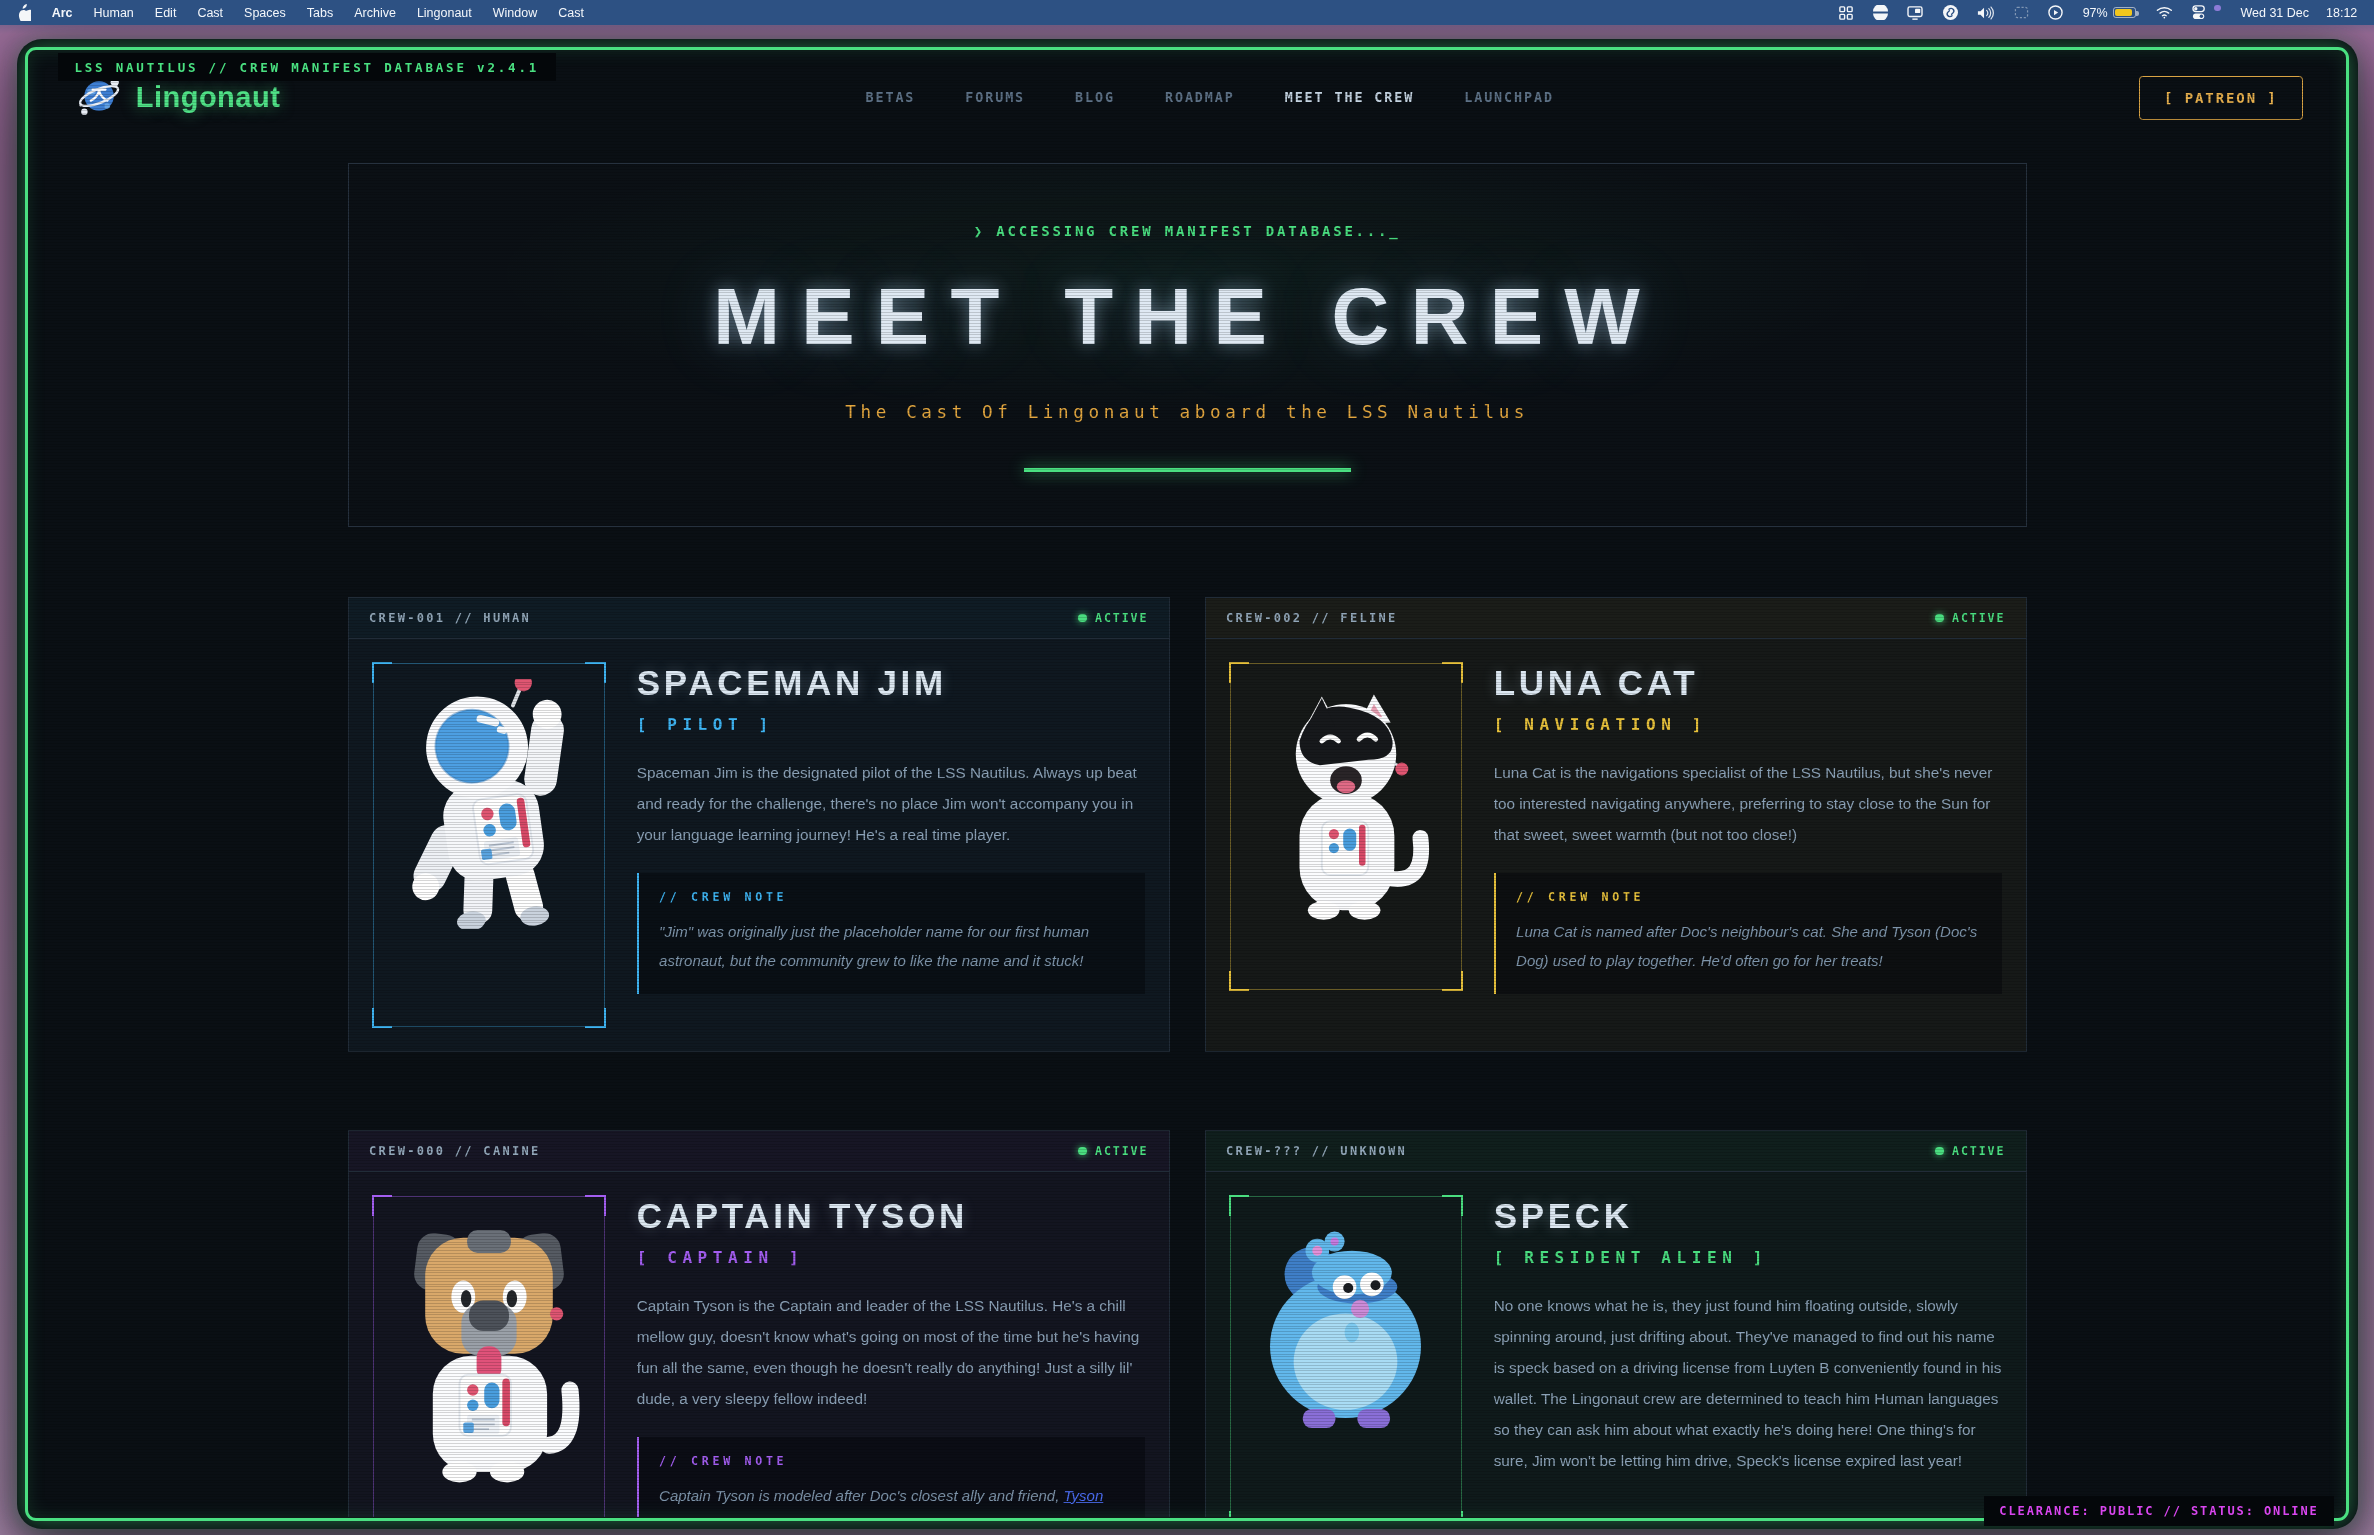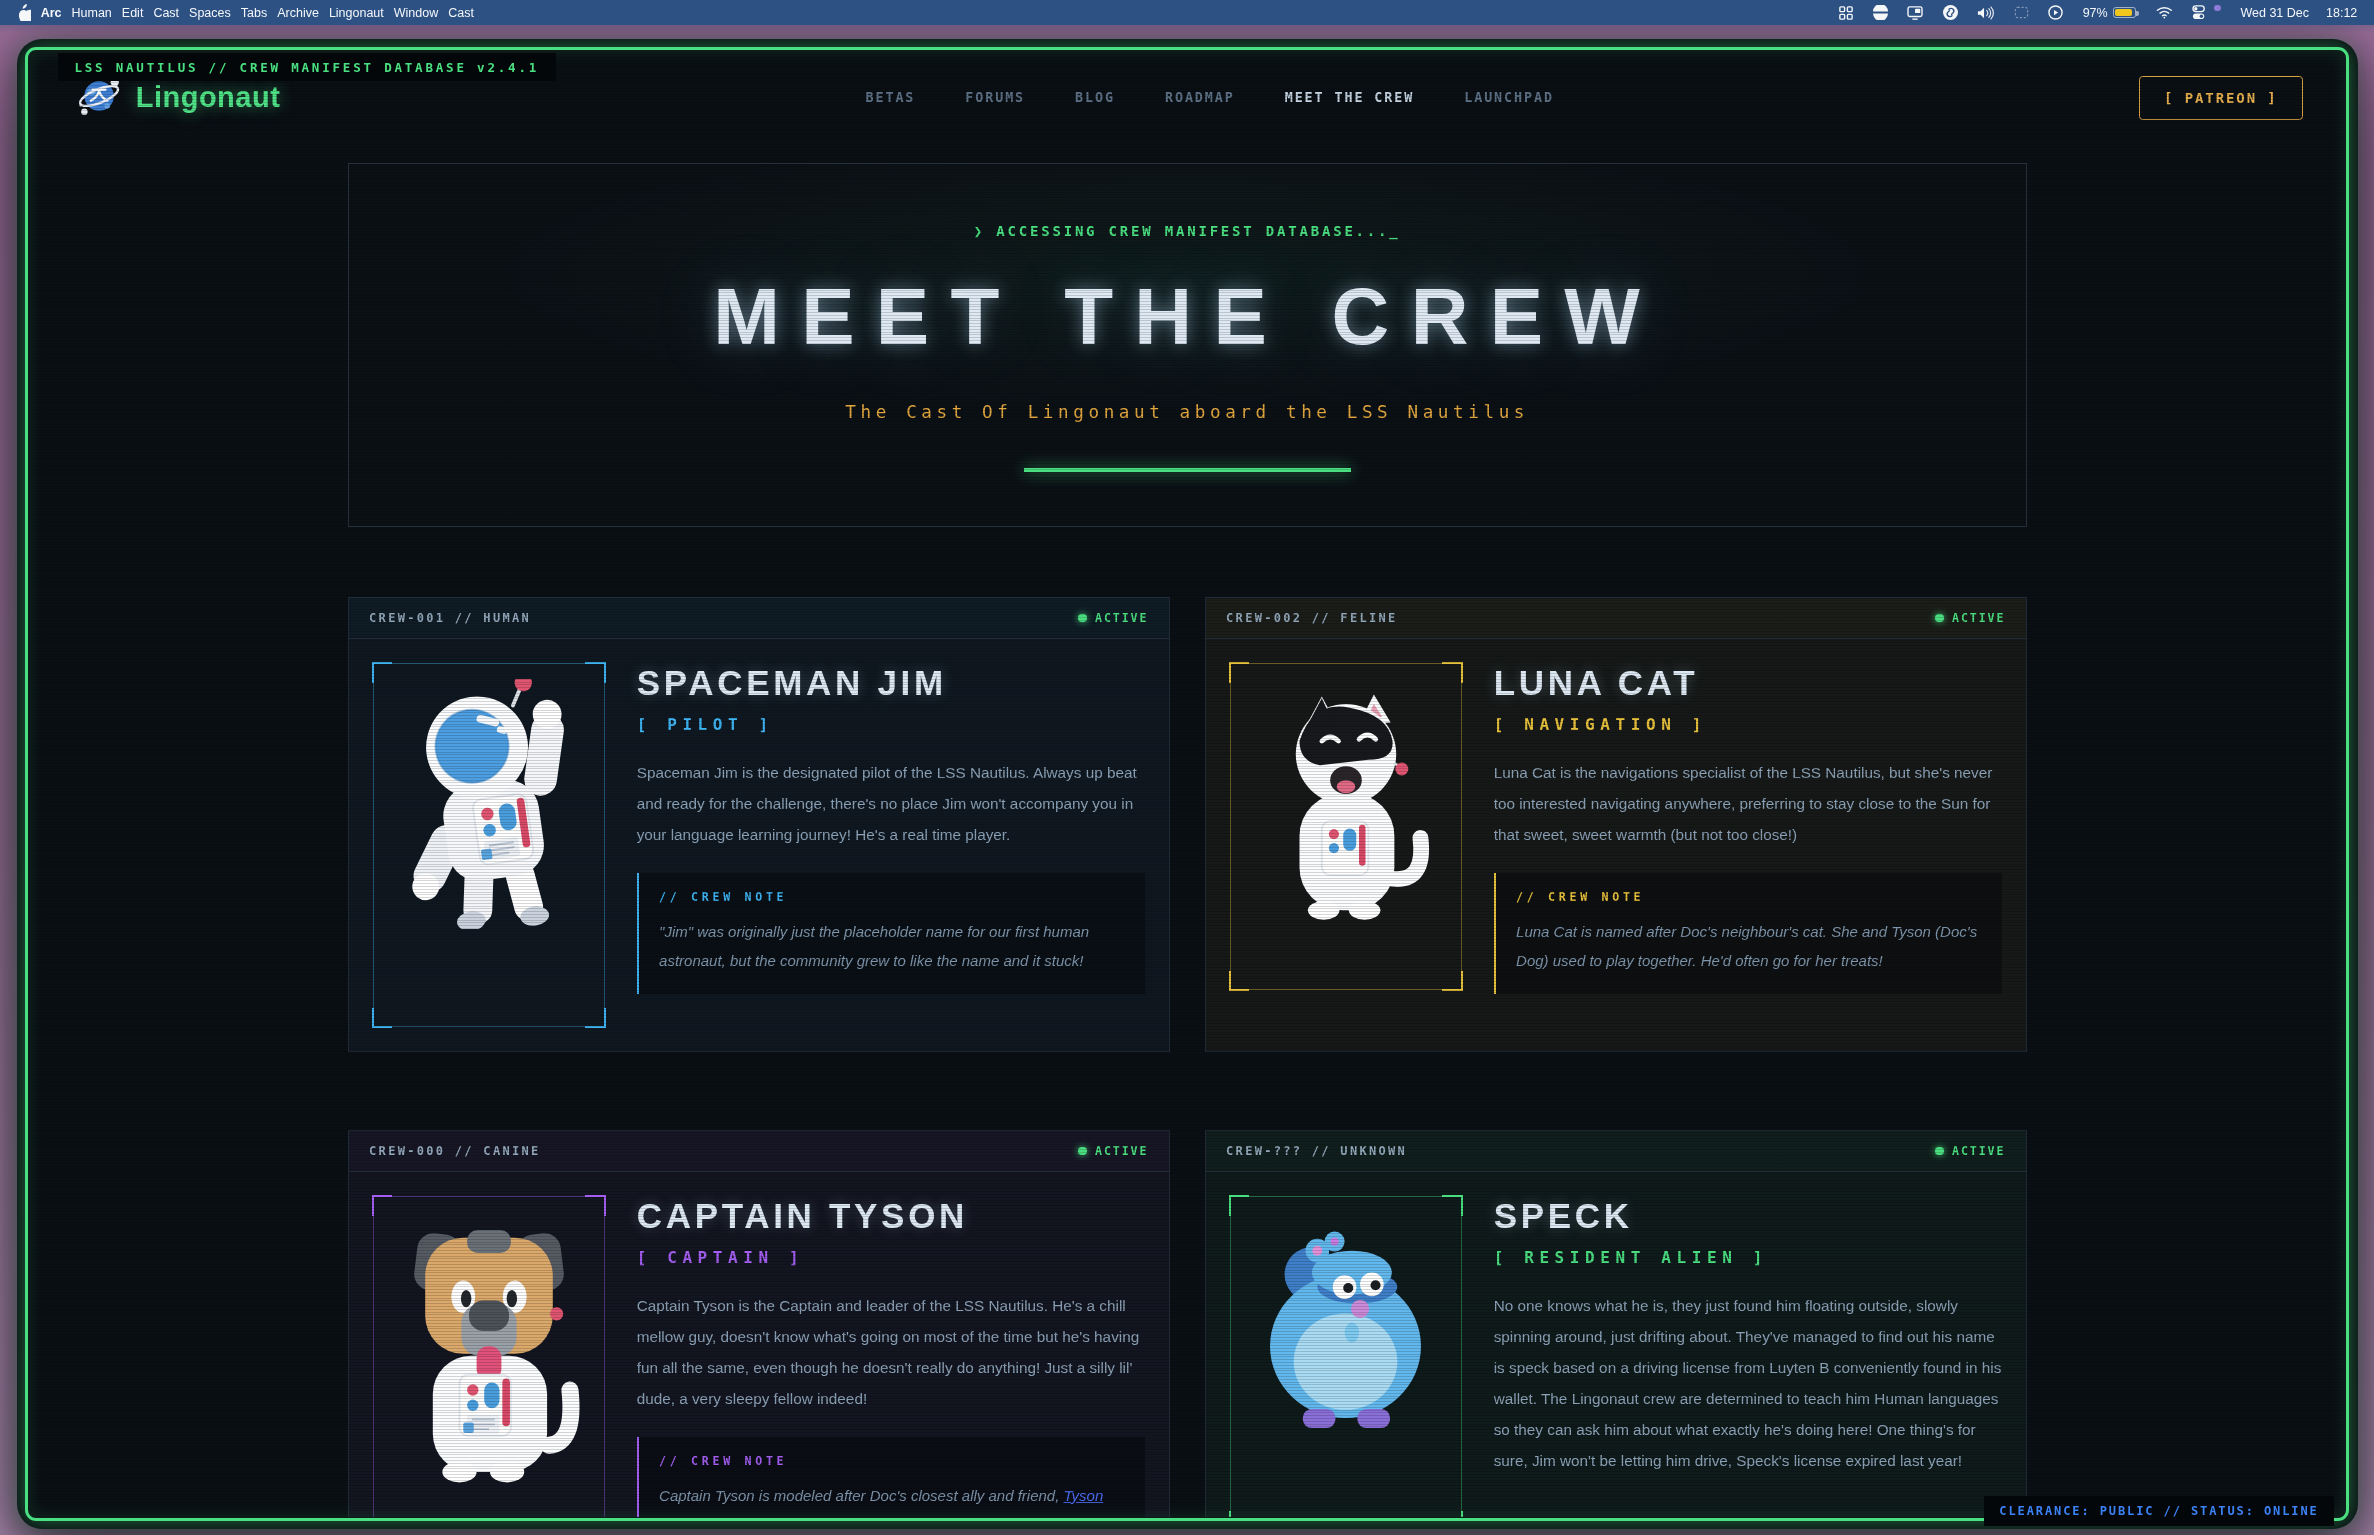--- a/index.html
+++ b/index.html
@@ -4,21 +4,21 @@
 <style>
   * { margin:0; padding:0; box-sizing:border-box; }
   html,body { width:2375px; height:1535px; overflow:hidden;
     font-family:"Liberation Sans", sans-serif;
     background:linear-gradient(180deg,#41597f 0%, #9a6d99 2.2%, #9b7699 55%, #a98bad 100%); }
 
   
   .menubar { position:absolute; top:0; left:0; right:0; height:25px;
     background:#2d5183; display:flex; align-items:center; padding:0 16.7px;
     color:#f4f7fb; font-size:12.5px; z-index:40; }
-  .mb-left { display:flex; align-items:center; gap:10px; }
+  .mb-left { display:flex; align-items:center; gap:21px; }
   .mb-item { cursor:default; }
   .mb-item.bold { font-weight:700; }
   .mb-right { margin-left:auto; display:flex; align-items:center; gap:19.5px; }
   .mb-ico { display:flex; align-items:center; opacity:.95; }
   .battery-wrap { display:flex; align-items:center; gap:5.6px; }
   .battery-shell { width:23px; height:11px; border:0.9px solid rgba(255,255,255,.55);
     border-radius:2.8px; position:relative; }
   .battery-fill { position:absolute; inset:0.9px; right:2.8px; background:#f2c71d; border-radius:1.9px; }
   .battery-nub { position:absolute; right:-3.7px; top:2.8px; width:2.8px; height:5.6px;
     background:rgba(255,255,255,.55); border-radius:0 1.9px 1.9px 0; }
@@ -29,21 +29,21 @@
   .win { position:absolute; left:16.7px; top:39px; width:2341px; height:1490px;
     background:#090e12; border-radius:25px;
     box-shadow:0 28px 83px rgba(10,5,16,.65), 0 5.6px 28px rgba(10,5,16,.5); }
   .win-frame { position:absolute; inset:8.3px; border:3.7px solid #4ae081; border-radius:11px;
     box-shadow:0 0 22px rgba(74,224,129,.45), inset 0 0 18.6px rgba(74,224,129,.15);
     pointer-events:none; z-index:20; }
   .frame-label { position:absolute; top:14px; left:41px; z-index:25; background:#04070a;
     color:#4ae081; font-family:"DejaVu Sans Mono", monospace; font-weight:700;
     font-size:12.5px; letter-spacing:2.8px; padding:6.5px 16.7px; }
   .status-bar { position:absolute; bottom:2.8px; right:24px; z-index:25; background:#04070a;
-    color:#3b82f6; font-family:"DejaVu Sans Mono", monospace; font-weight:700;
+    color:#d946ef; font-family:"DejaVu Sans Mono", monospace; font-weight:700;
     font-size:12px; letter-spacing:1.9px; padding:8.3px 15px; }
   .win-content { position:absolute; inset:12px; border-radius:9.3px; overflow:hidden; background:#0a0f14; }
   .win-content::after { content:""; position:absolute; inset:0; pointer-events:none; z-index:15;
     background:repeating-linear-gradient(0deg, rgba(0,0,0,.16) 0 0.9px, transparent 0.9px 2.8px); }
 
   
   .site-header { display:flex; align-items:center; padding:22px 43px 16.7px 48px; }
   .brand { display:flex; align-items:center; gap:13px; }
   .brand-name { font-weight:700; font-size:29px; color:#50e287; letter-spacing:0.5px;
     text-shadow:0 0 15px rgba(80,226,135,.55); }

